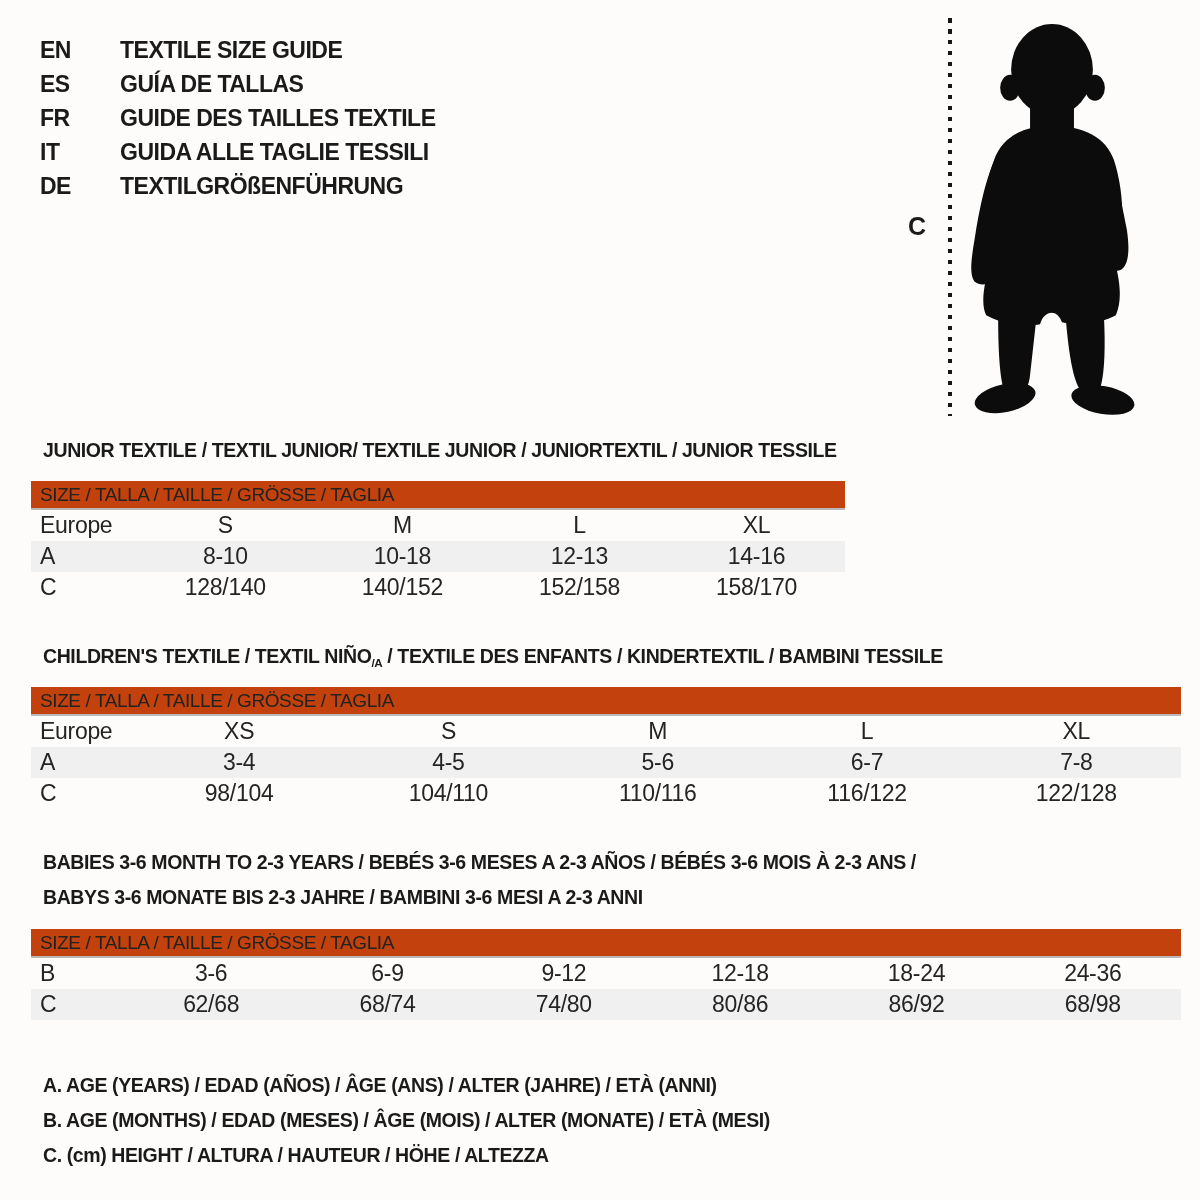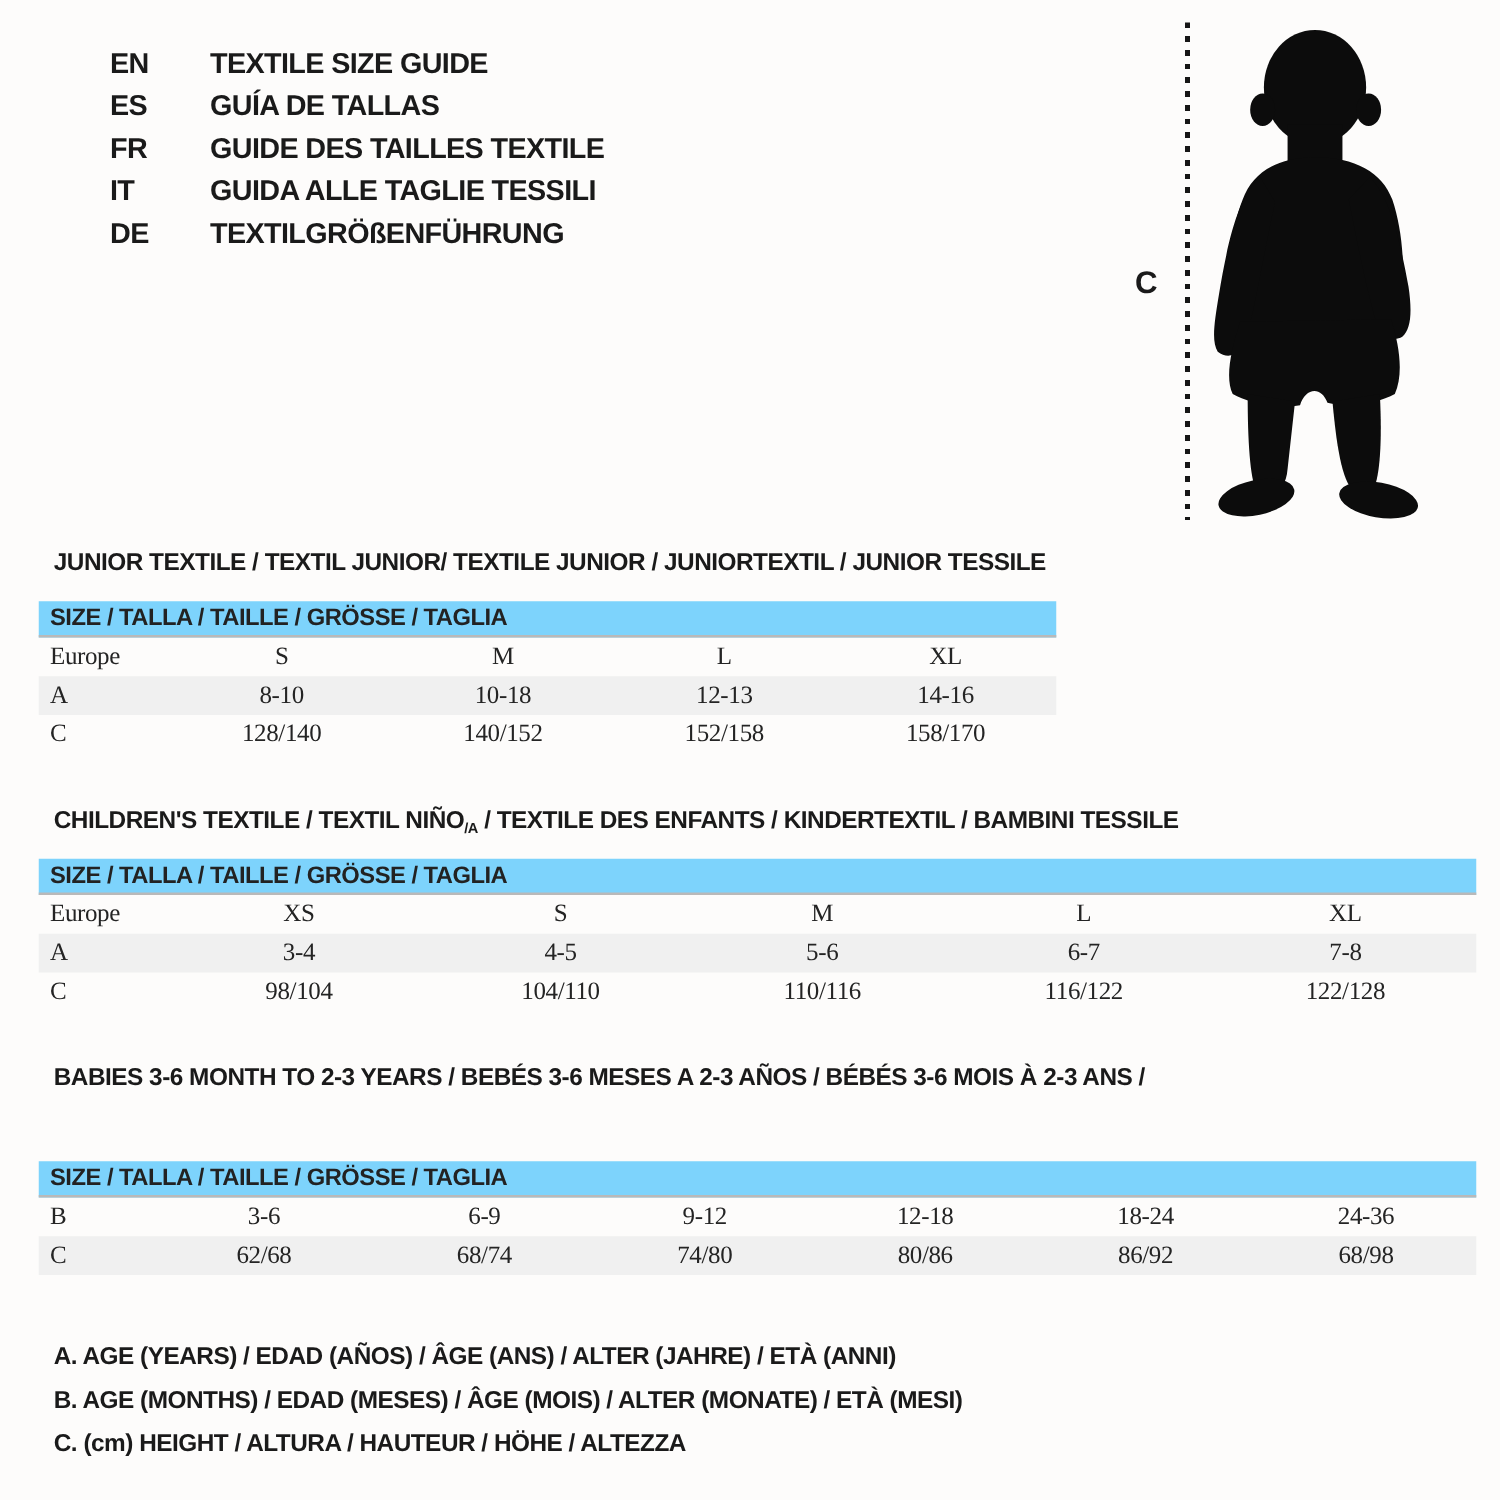--- a/index.html
+++ b/index.html
@@ -10,21 +10,21 @@
     font-family: "Liberation Sans", sans-serif;
     color: #1a1a1a;
     overflow: hidden;
   }
   .abs { position: absolute; }
 
   
   .lang-block { left: 40px; top: 33px; }
   .lang-row { display: flex; height: 34px; align-items: center; }
   .lang-code {
-    width: 80px; font-size: 23px; font-weight: 700; letter-spacing: -0.5px; margin-left: 48px;
+    width: 80px; font-size: 23px; font-weight: 700; letter-spacing: -0.5px;
   }
   .lang-label { font-size: 23px; font-weight: 700; letter-spacing: -0.5px; }
 
   
   .measure-line {
     left: 948px; top: 18px; width: 4px; height: 398px;
     background: repeating-linear-gradient(to bottom, #161616 0px, #161616 4.5px, transparent 4.5px, transparent 11px);
   }
   .measure-label { left: 908px; top: 212px; font-size: 25px; font-weight: 700; }
   .silhouette { left: 962px; top: 14px; width: 184px; height: 404px; }
@@ -36,25 +36,25 @@
   .title-children { left: 43px; top: 639px; }
   .title-babies   { left: 43px; top: 845px; }
 
   
   .size-table { background: transparent; }
   .tbl-junior   { left: 31px; top: 481px; width: 814px; }
   .tbl-children { left: 31px; top: 687px; width: 1150px; }
   .tbl-babies   { left: 31px; top: 929px; width: 1150px; }
 
   .band {
-    height: 29px; background: #7dd3fc; border-bottom: 2px solid #b9b9b9;
+    height: 29px; background: #c2410c; border-bottom: 2px solid #b9b9b9;
     display: flex; align-items: center; padding-left: 9px;
-    font-size: 19px; font-weight: 700; letter-spacing: -0.4px; color: #222;
-  }
-  .trow { display: flex; height: 31px; align-items: center; font-size: 20px; letter-spacing: -0.3px; color: #242424; font-family: Liberation Serif, serif; }
+    font-size: 19px; font-weight: 400; letter-spacing: -0.4px; color: #222;
+  }
+  .trow { display: flex; height: 31px; align-items: center; font-size: 23px; letter-spacing: -0.3px; color: #242424; }
   .trow.shaded { background: #f0f0f0; }
   .tlabel { padding-left: 9px; text-align: left; flex: none; }
   .tbl-junior .tlabel { width: 13%; }
   .tbl-children .tlabel { width: 9%; }
   .tbl-babies .tlabel { width: 8%; }
   .tcell { flex: 1 1 0; text-align: center; }
 
   
   .legend { left: 43px; top: 1068px; }
   .legend-line { font-size: 19.5px; font-weight: 700; letter-spacing: -0.4px; line-height: 35px; white-space: nowrap; }
@@ -169,20 +169,21 @@
       <span class="tcell">98/104</span>
       <span class="tcell">104/110</span>
       <span class="tcell">110/116</span>
       <span class="tcell">116/122</span>
       <span class="tcell">122/128</span>
     </div>
   </div>
 
 <div class="abs tbl-title title-babies">
     <div class="title-line"><span>BABIES 3-6 MONTH TO 2-3 YEARS / BEBÉS 3-6 MESES A 2-3 AÑOS / BÉBÉS 3-6 MOIS À 2-3 ANS /</span></div>
+    <div class="title-line"><span>BABYS 3-6 MONATE BIS 2-3 JAHRE / BAMBINI 3-6 MESI A 2-3 ANNI</span></div>
   </div>
 <div class="abs size-table tbl-babies">
     <div class="band">SIZE / TALLA / TAILLE / GRÖSSE / TAGLIA</div>
     <div class="trow">
       <span class="tlabel">B</span>
       <span class="tcell">3-6</span>
       <span class="tcell">6-9</span>
       <span class="tcell">9-12</span>
       <span class="tcell">12-18</span>
       <span class="tcell">18-24</span>

